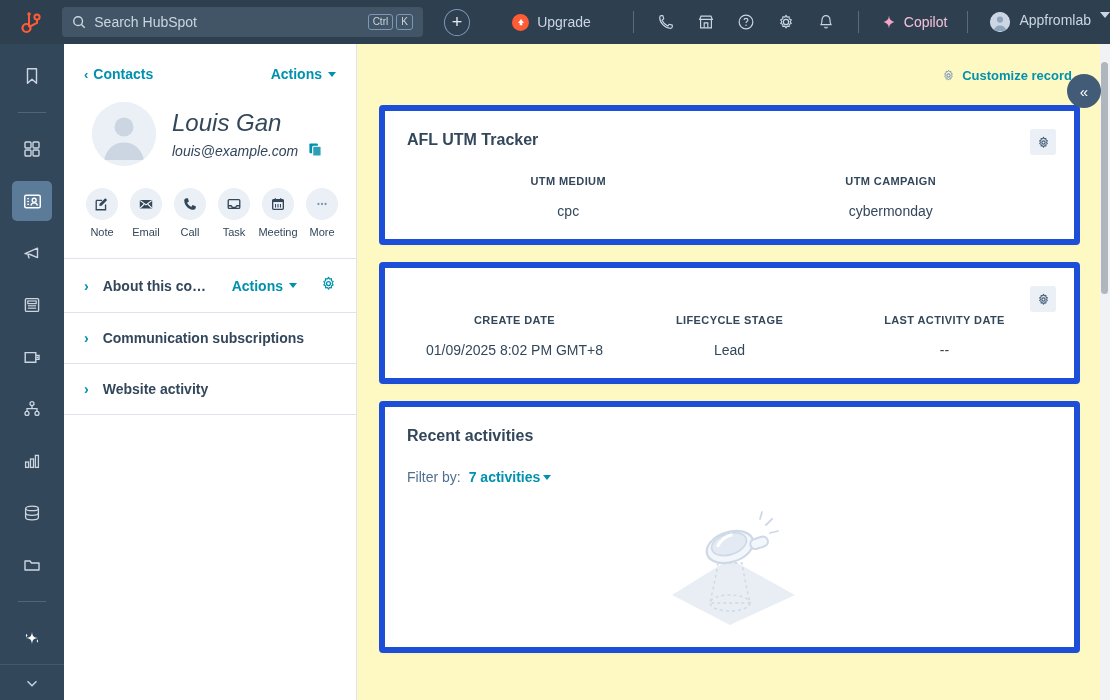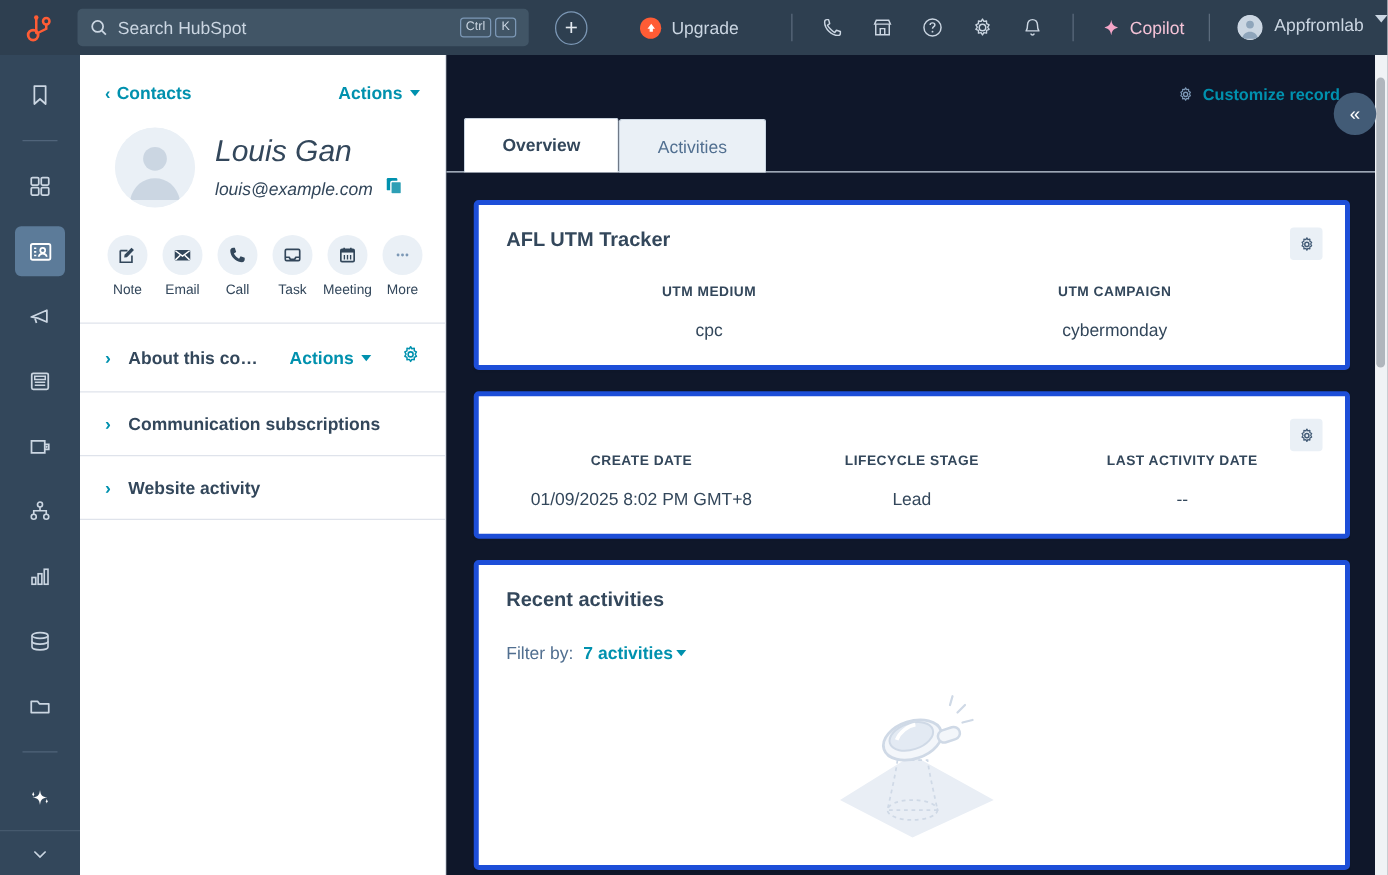--- a/index.html
+++ b/index.html
@@ -105,37 +105,37 @@
     display: flex; align-items: center; gap: 14px; cursor: pointer;
   }
   .chev-right { color: #0091ae; font-size: 14px; font-weight: bold; }
   .sect-title { font-size: 14px; color: #33475b; font-weight: bold; }
   .sect-actions { color: #0091ae; font-size: 14px; font-weight: bold; display: flex; align-items: center; gap: 6px; margin-left: auto; }
   .gear-teal { margin-left: 10px; }
 
   
   .main {
     position: absolute; top: 44px; left: 357px; width: 745px; height: 656px;
-    background: #0f172a; overflow: hidden;
+    background: #fef9c3; overflow: hidden;
   }
   .customize {
     display: flex; align-items: center; justify-content: flex-end; gap: 7px;
     padding: 24px 30px 0 0; color: #0091ae; font-size: 13px; font-weight: bold; cursor: pointer;
   }
   .tabs { display: flex; align-items: flex-end; padding-left: 14px; margin-top: 10px; border-bottom: 1px solid #cbd6e2; }
   .tab {
     padding: 13px 30px; font-size: 14px; cursor: pointer; border: 1px solid transparent;
     border-bottom: none; border-radius: 3px 3px 0 0; position: relative; bottom: -1px;
   }
   .tab.active { background: #ffffff; color: #33475b; font-weight: bold; border-color: #cbd6e2; border-bottom: 1px solid #ffffff; }
   .tab.inactive { background: #eaf0f6; color: #516f90; border-color: #cbd6e2; }
 
   .cards { padding: 22px 22px 0 22px; }
   .card {
-    background: #ffffff; border: 4px solid #1d4ed8; border-radius: 4px;
+    background: #ffffff; border: 6px solid #1d4ed8; border-radius: 4px;
     margin-bottom: 17px; padding: 20px 22px; position: relative;
     box-shadow: 0 1px 2px rgba(0,0,0,0.03);
   }
   .card-title { font-size: 16px; color: #33475b; font-weight: bold; }
   .gear-btn {
     position: absolute; top: 18px; right: 18px; width: 26px; height: 26px;
     background: #eaf0f6; border-radius: 3px; display: flex; align-items: center; justify-content: center; cursor: pointer;
   }
   .prop-row { display: flex; margin-top: 26px; }
   .prop { flex: 1; text-align: center; }
@@ -477,24 +477,20 @@
 
   <div class="main">
     <div class="customize">
       <svg width="13" height="13" viewBox="0 0 18 18">
         <circle cx="9" cy="9" r="2.3" fill="none" stroke="#7c98b6" stroke-width="1.5"></circle>
         <path d="M9 1.8 L10.1 3.7 L12.3 3.3 L12.3 5.6 L14.3 6.6 L13.2 8.6 L14.3 10.6 L12.3 11.6 L12.3 13.9 L10.1 13.5 L9 15.4 L7.9 13.5 L5.7 13.9 L5.7 11.6 L3.7 10.6 L4.8 8.6 L3.7 6.6 L5.7 5.6 L5.7 3.3 L7.9 3.7 Z" fill="none" stroke="#7c98b6" stroke-width="1.3" stroke-linejoin="round"></path>
       </svg>
       <span>Customize record</span>
     </div>
 
-    <div class="tabs">
-      <div class="tab active">Overview</div>
-      <div class="tab inactive">Activities</div>
-    </div>
 
     <div class="cards">
 
       <div class="card">
         <div class="card-title">AFL UTM Tracker</div>
         <div class="gear-btn">
           <svg width="13" height="13" viewBox="0 0 18 18">
             <circle cx="9" cy="9" r="2.3" fill="none" stroke="#425b76" stroke-width="1.6"></circle>
             <path d="M9 1.8 L10.1 3.7 L12.3 3.3 L12.3 5.6 L14.3 6.6 L13.2 8.6 L14.3 10.6 L12.3 11.6 L12.3 13.9 L10.1 13.5 L9 15.4 L7.9 13.5 L5.7 13.9 L5.7 11.6 L3.7 10.6 L4.8 8.6 L3.7 6.6 L5.7 5.6 L5.7 3.3 L7.9 3.7 Z" fill="none" stroke="#425b76" stroke-width="1.4" stroke-linejoin="round"></path>
           </svg>

